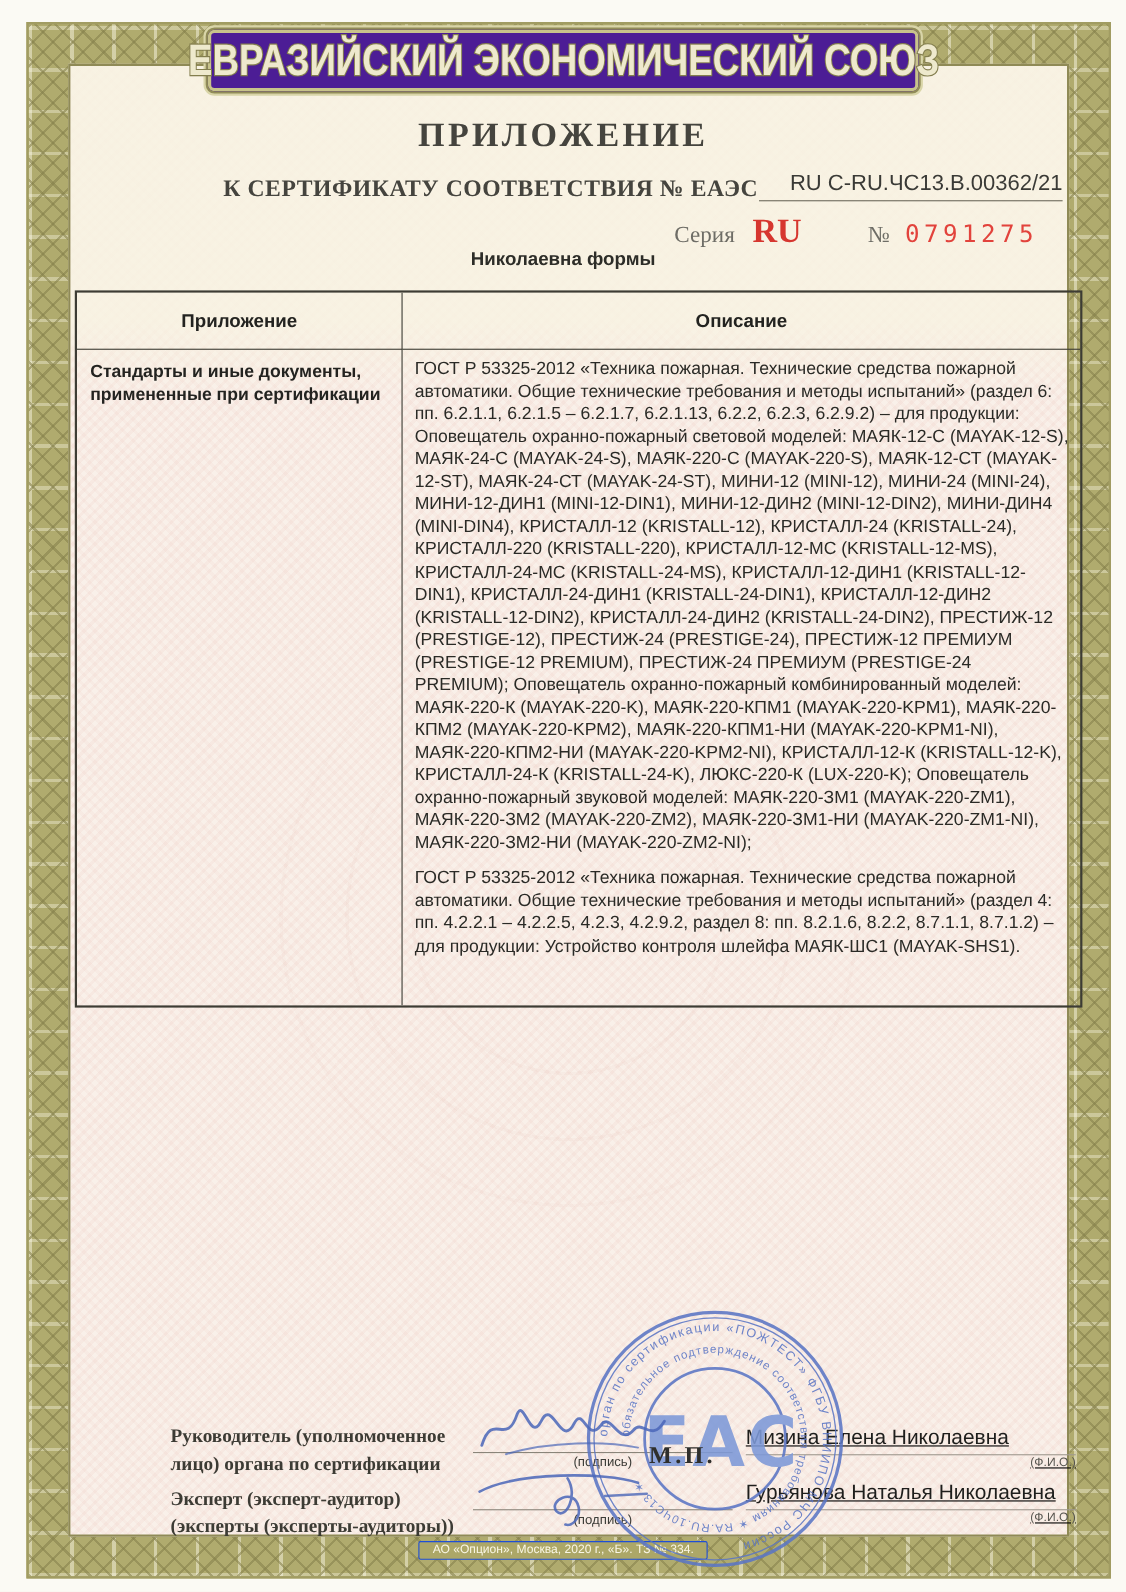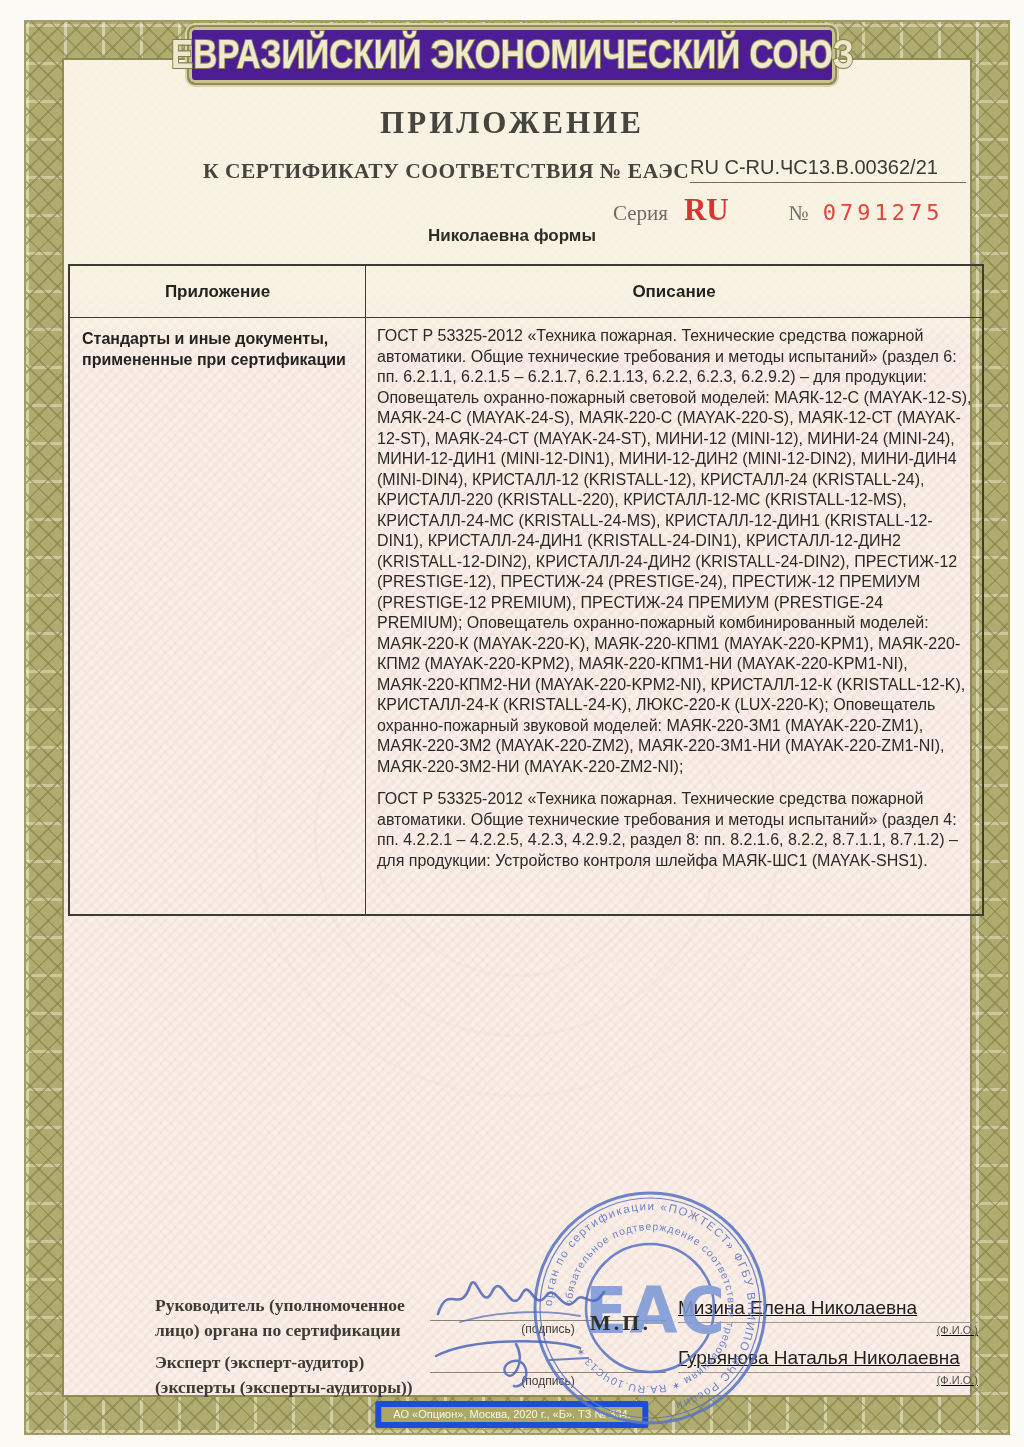--- a/index.html
+++ b/index.html
@@ -55,21 +55,21 @@
     font-family:"Liberation Serif",serif;font-weight:bold;
     font-size:31px;letter-spacing:3px;color:#45443e;
   }
   .cert-label{
     position:absolute;left:203px;top:159px;
     font-family:"Liberation Serif",serif;font-weight:bold;
     font-size:21.5px;color:#45443e;letter-spacing:.5px;
   }
   .cert-number{
     position:absolute;left:690px;top:156px;width:276px;
-    text-align:left;font-size:20px;color:#3a3a36;
+    text-align:right;font-size:20px;color:#3a3a36;
     border-bottom:1.5px solid #6e6a5c;padding-bottom:3px;
     font-family:"Liberation Sans",sans-serif;
   }
   .series-row{
     position:absolute;left:613px;top:192px;display:flex;align-items:baseline;
   }
   .series-word{font-family:"Liberation Serif",serif;font-size:21px;color:#6e6d66;}
   .series-ru{font-family:"Liberation Serif",serif;font-weight:bold;font-size:31px;color:#d6362f;margin-left:16px;}
   .num-sign{font-family:"Liberation Serif",serif;font-size:21px;color:#6e6d66;margin-left:60px;}
   .blank-num{font-family:"DejaVu Sans Mono",monospace;font-size:22px;color:#e2433c;letter-spacing:4px;margin-left:14px;}
@@ -123,21 +123,21 @@
     letter-spacing:3px;color:#2f2f2c;z-index:5;
   }
   .stamp-wrap{position:absolute;left:528px;top:1186px;width:244px;height:244px;opacity:.88;z-index:3;}
   .scrawl{position:absolute;z-index:4;}
   .scrawl1{left:430px;top:1252px;}
   .scrawl2{left:430px;top:1330px;}
 
   
   .imprint{
     position:absolute;left:50%;top:1401px;transform:translateX(-50%);
-    background:#aca768;border:6px solid #1d4ed8;border-radius:2px;
+    background:#aca768;border:1px solid #1d4ed8;border-radius:2px;
     padding:1px 12px 2px 12px;font-size:11px;color:#faf7e6;white-space:nowrap;
     z-index:2;
   }
 </style>
 </head>
 <body>
 
 <div class="frame">
   <div class="inner"></div>
 </div>

